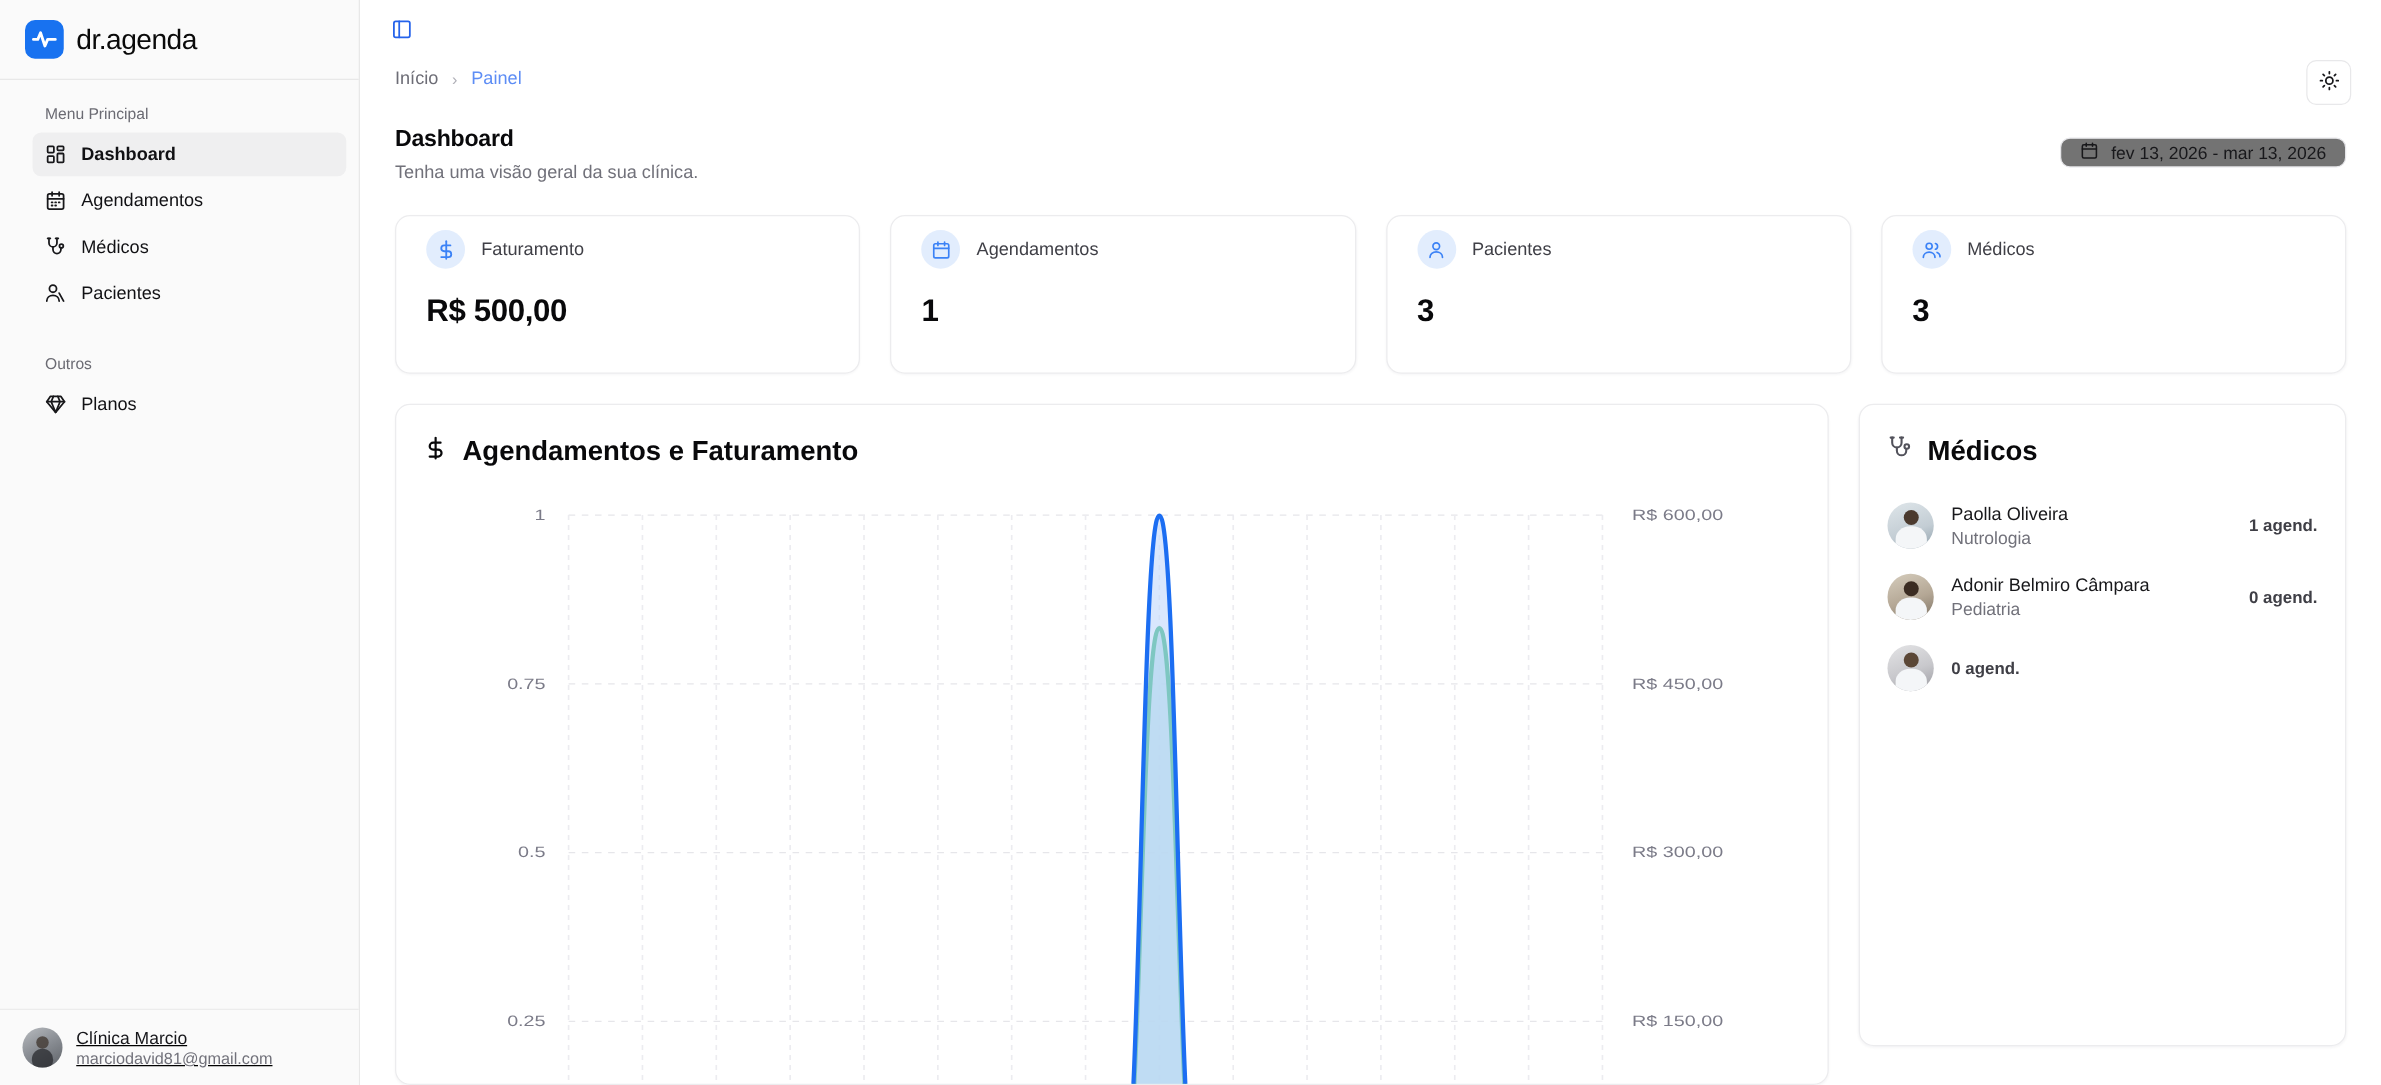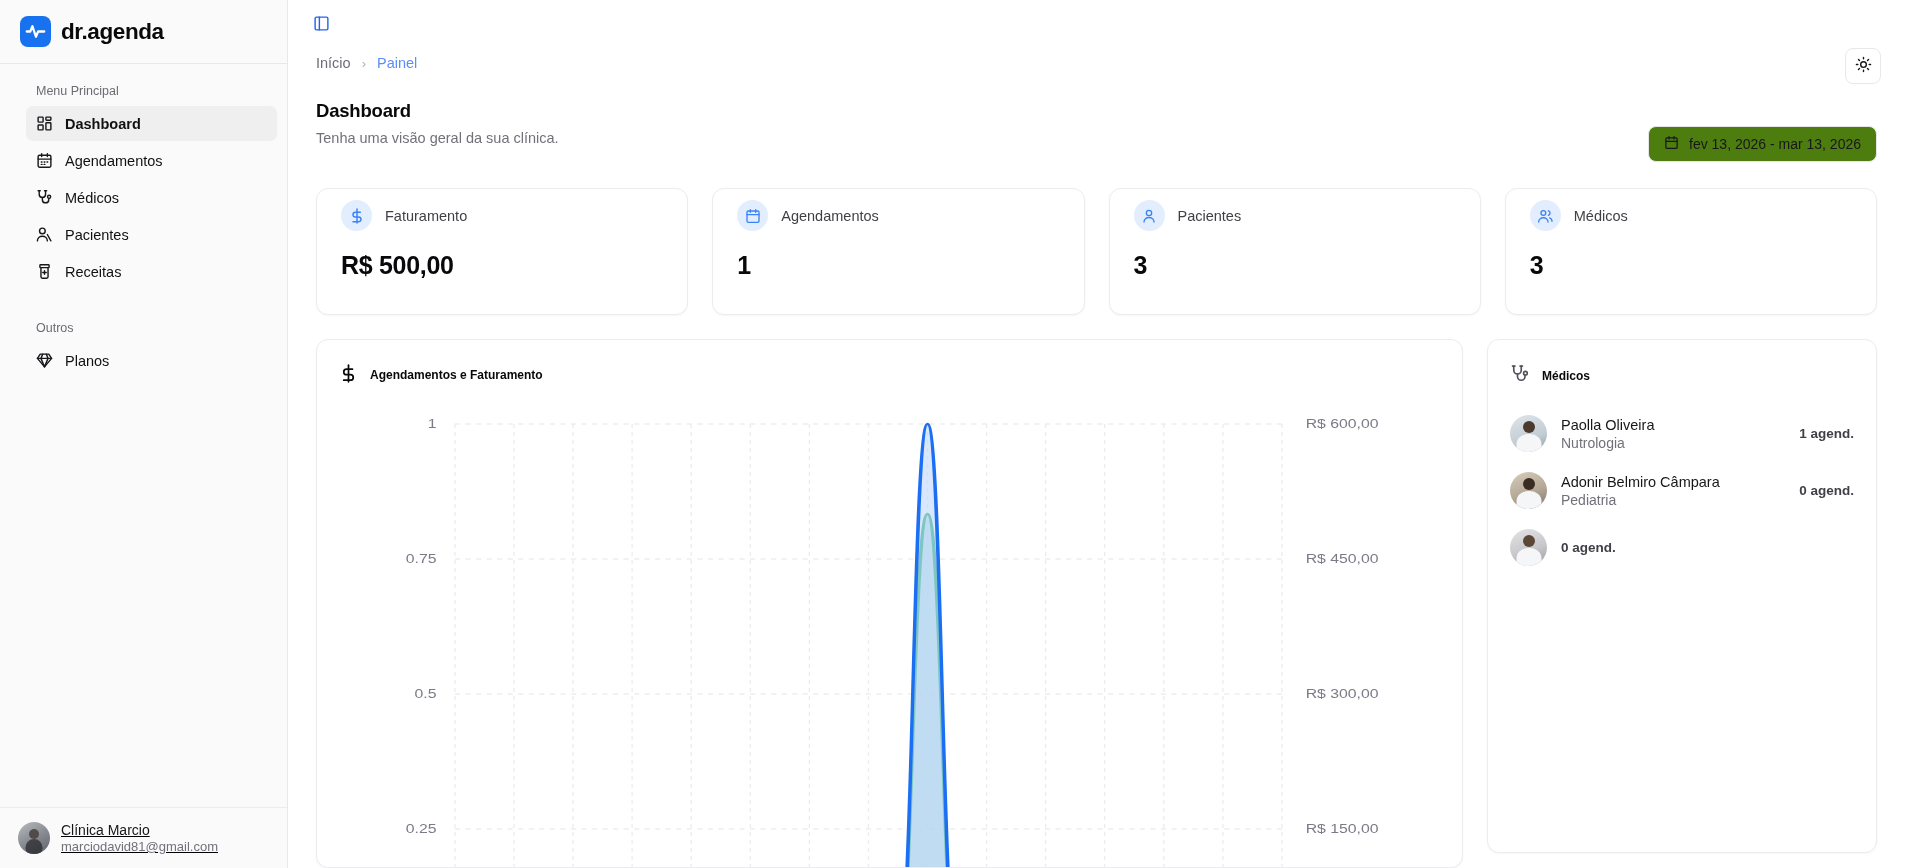--- a/index.html
+++ b/index.html
@@ -26,21 +26,21 @@
     padding: 0 20px;
     border-bottom: 1px solid #e8e8e8;
   }
   .logo-mark {
     width: 31px; height: 31px; border-radius: 8px;
     background: #1872f0;
     display: flex; align-items: center; justify-content: center;
     flex-shrink: 0;
   }
   .logo-text {
-    font-size: 22.5px; font-weight: 700; color: #0a0a0a;
+    font-size: 22.5px; font-weight: 400; color: #0a0a0a;
     letter-spacing: -0.4px;
   }
   .sb-scroll { flex: 1; padding: 14px 10px 0 26px; overflow: hidden; }
   .sb-group-label {
     font-size: 12.5px; color: #6b6b73;
     padding: 6px 10px 8px 10px;
     font-weight: 400;
   }
   .sb-item {
     display: flex; align-items: center; gap: 12px;
@@ -114,25 +114,25 @@
 
   .theme-btn {
     position: absolute; right: 24px; top: 48px;
     width: 36px; height: 36px; border-radius: 8px;
     border: 1px solid #e8e8ea; background: #fff;
     display: flex; align-items: center; justify-content: center;
     cursor: pointer;
   }
   .date-btn {
     display: flex; align-items: center; gap: 10px;
-    height: 36px; padding: 0 15px;
+    height: 24px; padding: 0 15px;
     border: 1px solid #e6e6e9; border-radius: 8px;
-    background: #4d7c0f; cursor: pointer;
+    background: #737373; cursor: pointer;
     font-size: 14px; color: #18181b;
-    margin-top: 26px;
+    margin-top: 10px;
   }
 
   
   .stats {
     display: grid; grid-template-columns: repeat(4, 1fr);
     gap: 24px;
     padding: 26px 28px 0 28px;
   }
   .stat-card {
     background: #fff; border: 1px solid #ececee; border-radius: 12px;
@@ -156,21 +156,21 @@
     padding: 24px 28px 0 28px;
     flex: 1; min-height: 0;
   }
   .chart-card {
     flex: 1 1 auto; min-width: 0;
     background: #fff; border: 1px solid #ececee; border-radius: 12px;
     box-shadow: 0 1px 2px rgba(16,24,40,.04);
     padding: 24px 22px 0 22px;
     overflow: hidden;
   }
-  .card-title { display: flex; align-items: center; gap: 12px; font-size: 12px; font-weight: 600; color: #09090b; }
+  .card-title { display: flex; align-items: center; gap: 12px; font-size: 22px; font-weight: 600; color: #09090b; }
   .chart-wrap { margin-top: 24px; width: 100%; height: 560px; position: relative; }
 
   .doctors-card {
     width: 390px; flex-shrink: 0;
     background: #fff; border: 1px solid #ececee; border-radius: 12px;
     box-shadow: 0 1px 2px rgba(16,24,40,.04);
     padding: 24px 22px 0 22px;
     align-self: flex-start;
     height: 514px;
   }
@@ -260,30 +260,20 @@
         <span class="sb-icon">
           <svg width="17" height="17" viewBox="0 0 24 24" fill="none" stroke="#18181b" stroke-width="2" stroke-linecap="round" stroke-linejoin="round">
             <circle cx="9" cy="7" r="4"></circle>
               <path d="M2 21c0-4 3.2-6.5 7-6.5s7 2.5 7 6.5"></path>
             <path d="M16 12l5 9"></path>
           </svg>
         </span>
         <span>Pacientes</span>
       </div>
 
-      <div class="sb-item">
-        <span class="sb-icon">
-          <svg width="17" height="17" viewBox="0 0 24 24" fill="none" stroke="#18181b" stroke-width="2" stroke-linecap="round" stroke-linejoin="round">
-            <rect x="5.5" y="2.5" width="13" height="4" rx="1"></rect>
-            <path d="M7 6.5v13a2 2 0 0 0 2 2h6a2 2 0 0 0 2-2v-13"></path>
-            <path d="M12 11v5M9.5 13.5h5"></path>
-          </svg>
-        </span>
-        <span>Receitas</span>
-      </div>
 
       <div class="sb-spacer"></div>
 
       <div class="sb-group-label">Outros</div>
 
       <div class="sb-item">
         <span class="sb-icon">
           <svg width="17" height="17" viewBox="0 0 24 24" fill="none" stroke="#18181b" stroke-width="2" stroke-linecap="round" stroke-linejoin="round">
             <path d="M6 3h12l4 6-10 12L2 9z"></path>
               <path d="M2 9h20M9.5 3 7 9l5 12 5-12-2.5-6"></path>

